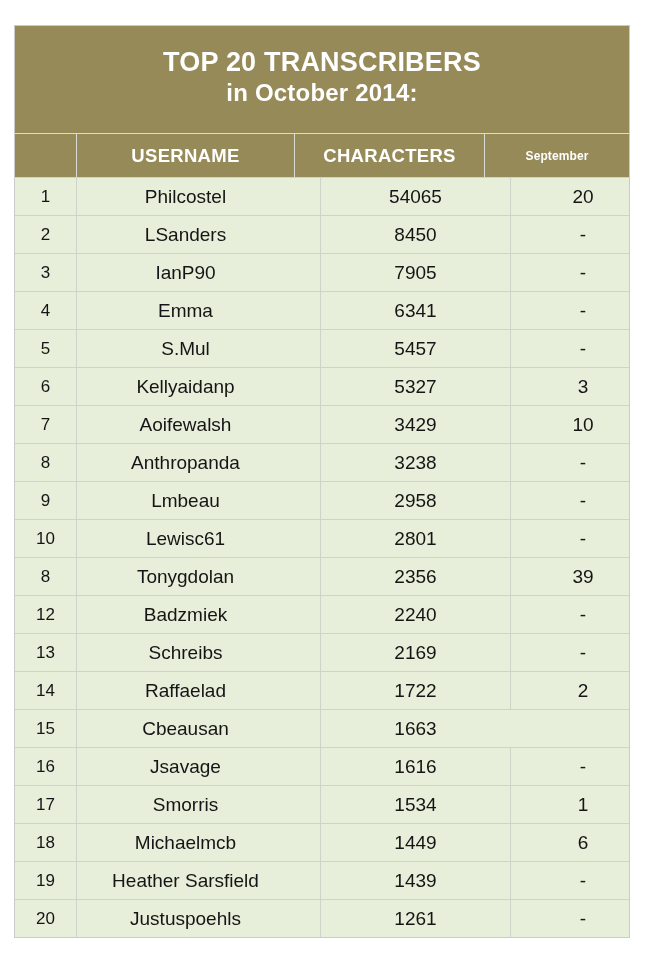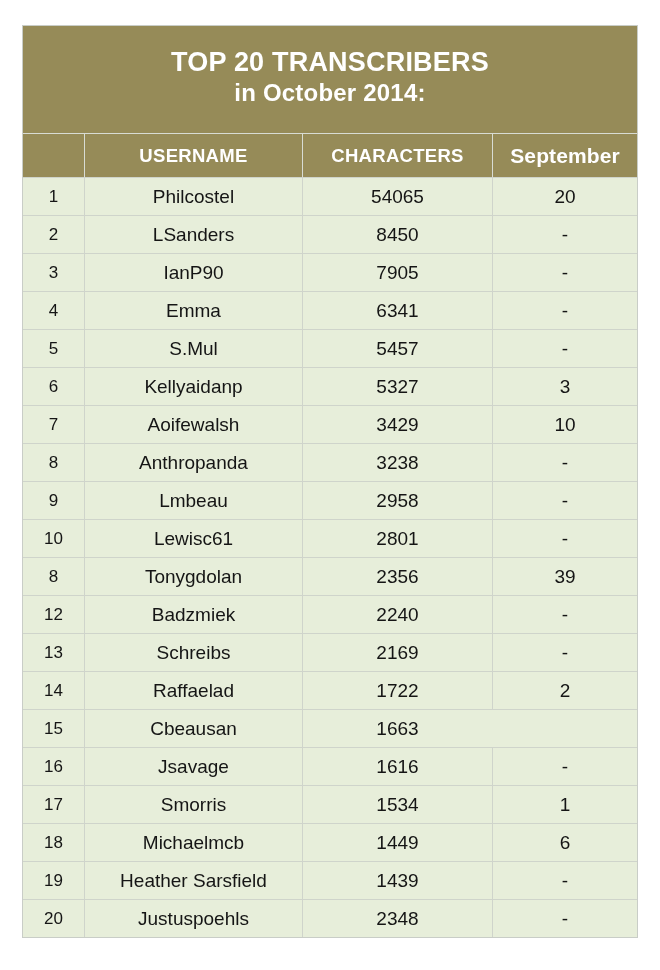--- a/index.html
+++ b/index.html
@@ -9,21 +9,21 @@
   }
   body {
     width: 660px;
     height: 970px;
     font-family: "Liberation Sans", sans-serif;
     -webkit-font-smoothing: antialiased;
   }
 
   #leaderboard-table {
     position: absolute;
-    left: 22px;
+    left: 14px;
     top: 25px;
     width: 616px;
     border: 1px solid #c9cdc7;
     box-sizing: border-box;
     background: #0f766e;
   }
 
   
   .title-block {
     background: #968b58;
@@ -63,21 +63,21 @@
     justify-content: center;
     color: #ffffff;
     font-weight: bold;
     font-size: 18.5px;
     letter-spacing: 0.3px;
     box-sizing: border-box;
     border-left: 1px solid #d8dcd4;
     white-space: nowrap;
   }
   .header-row .cell:first-child { border-left: none; }
-  .header-row .cell.sep { font-size: 21px; letter-spacing: 0.1px; text-align: right; }
+  .header-row .cell.sep { font-size: 12px; letter-spacing: 0.1px; text-align: right; }
 
   
   .rows-body { background: #e7eeda; }
   .data-row {
     display: flex;
     height: 38px;
     border-top: 1px solid #cfd4cb;
     box-sizing: border-box;
   }
   .data-row .cell {
@@ -86,21 +86,21 @@
     justify-content: center;
     color: #151515;
     font-size: 19px;
     box-sizing: border-box;
     border-left: 1px solid #cfd4cb;
     white-space: nowrap;
     overflow: hidden;
   }
   .data-row .cell:first-child { border-left: none; }
   .data-row .cell.rank { font-size: 17px; }
-  .data-row .cell.chars { font-size: 19px; }
+  .data-row .cell.chars { font-size: 19px; margin-left: 26px; }
   .data-row .cell.sep { font-size: 19px; }
 
   
   .col-rank { width: 61px; flex: 0 0 61px; }
   .col-user { width: 218px; flex: 0 0 218px; }
   .col-chars { width: 190px; flex: 0 0 190px; }
   .col-sep { width: 145px; flex: 0 0 145px; }
 </style>
 </head>
 <body>
@@ -229,17 +229,17 @@
       </div>
       <div class="data-row">
         <div class="cell rank col-rank">19</div>
         <div class="cell user col-user">Heather Sarsfield</div>
         <div class="cell chars col-chars">1439</div>
         <div class="cell sep col-sep">-</div>
       </div>
       <div class="data-row">
         <div class="cell rank col-rank">20</div>
         <div class="cell user col-user">Justuspoehls</div>
-        <div class="cell chars col-chars">2348</div>
+        <div class="cell chars col-chars">1261</div>
         <div class="cell sep col-sep">-</div>
       </div>
     </div>
 </div>
 
 </body></html>

